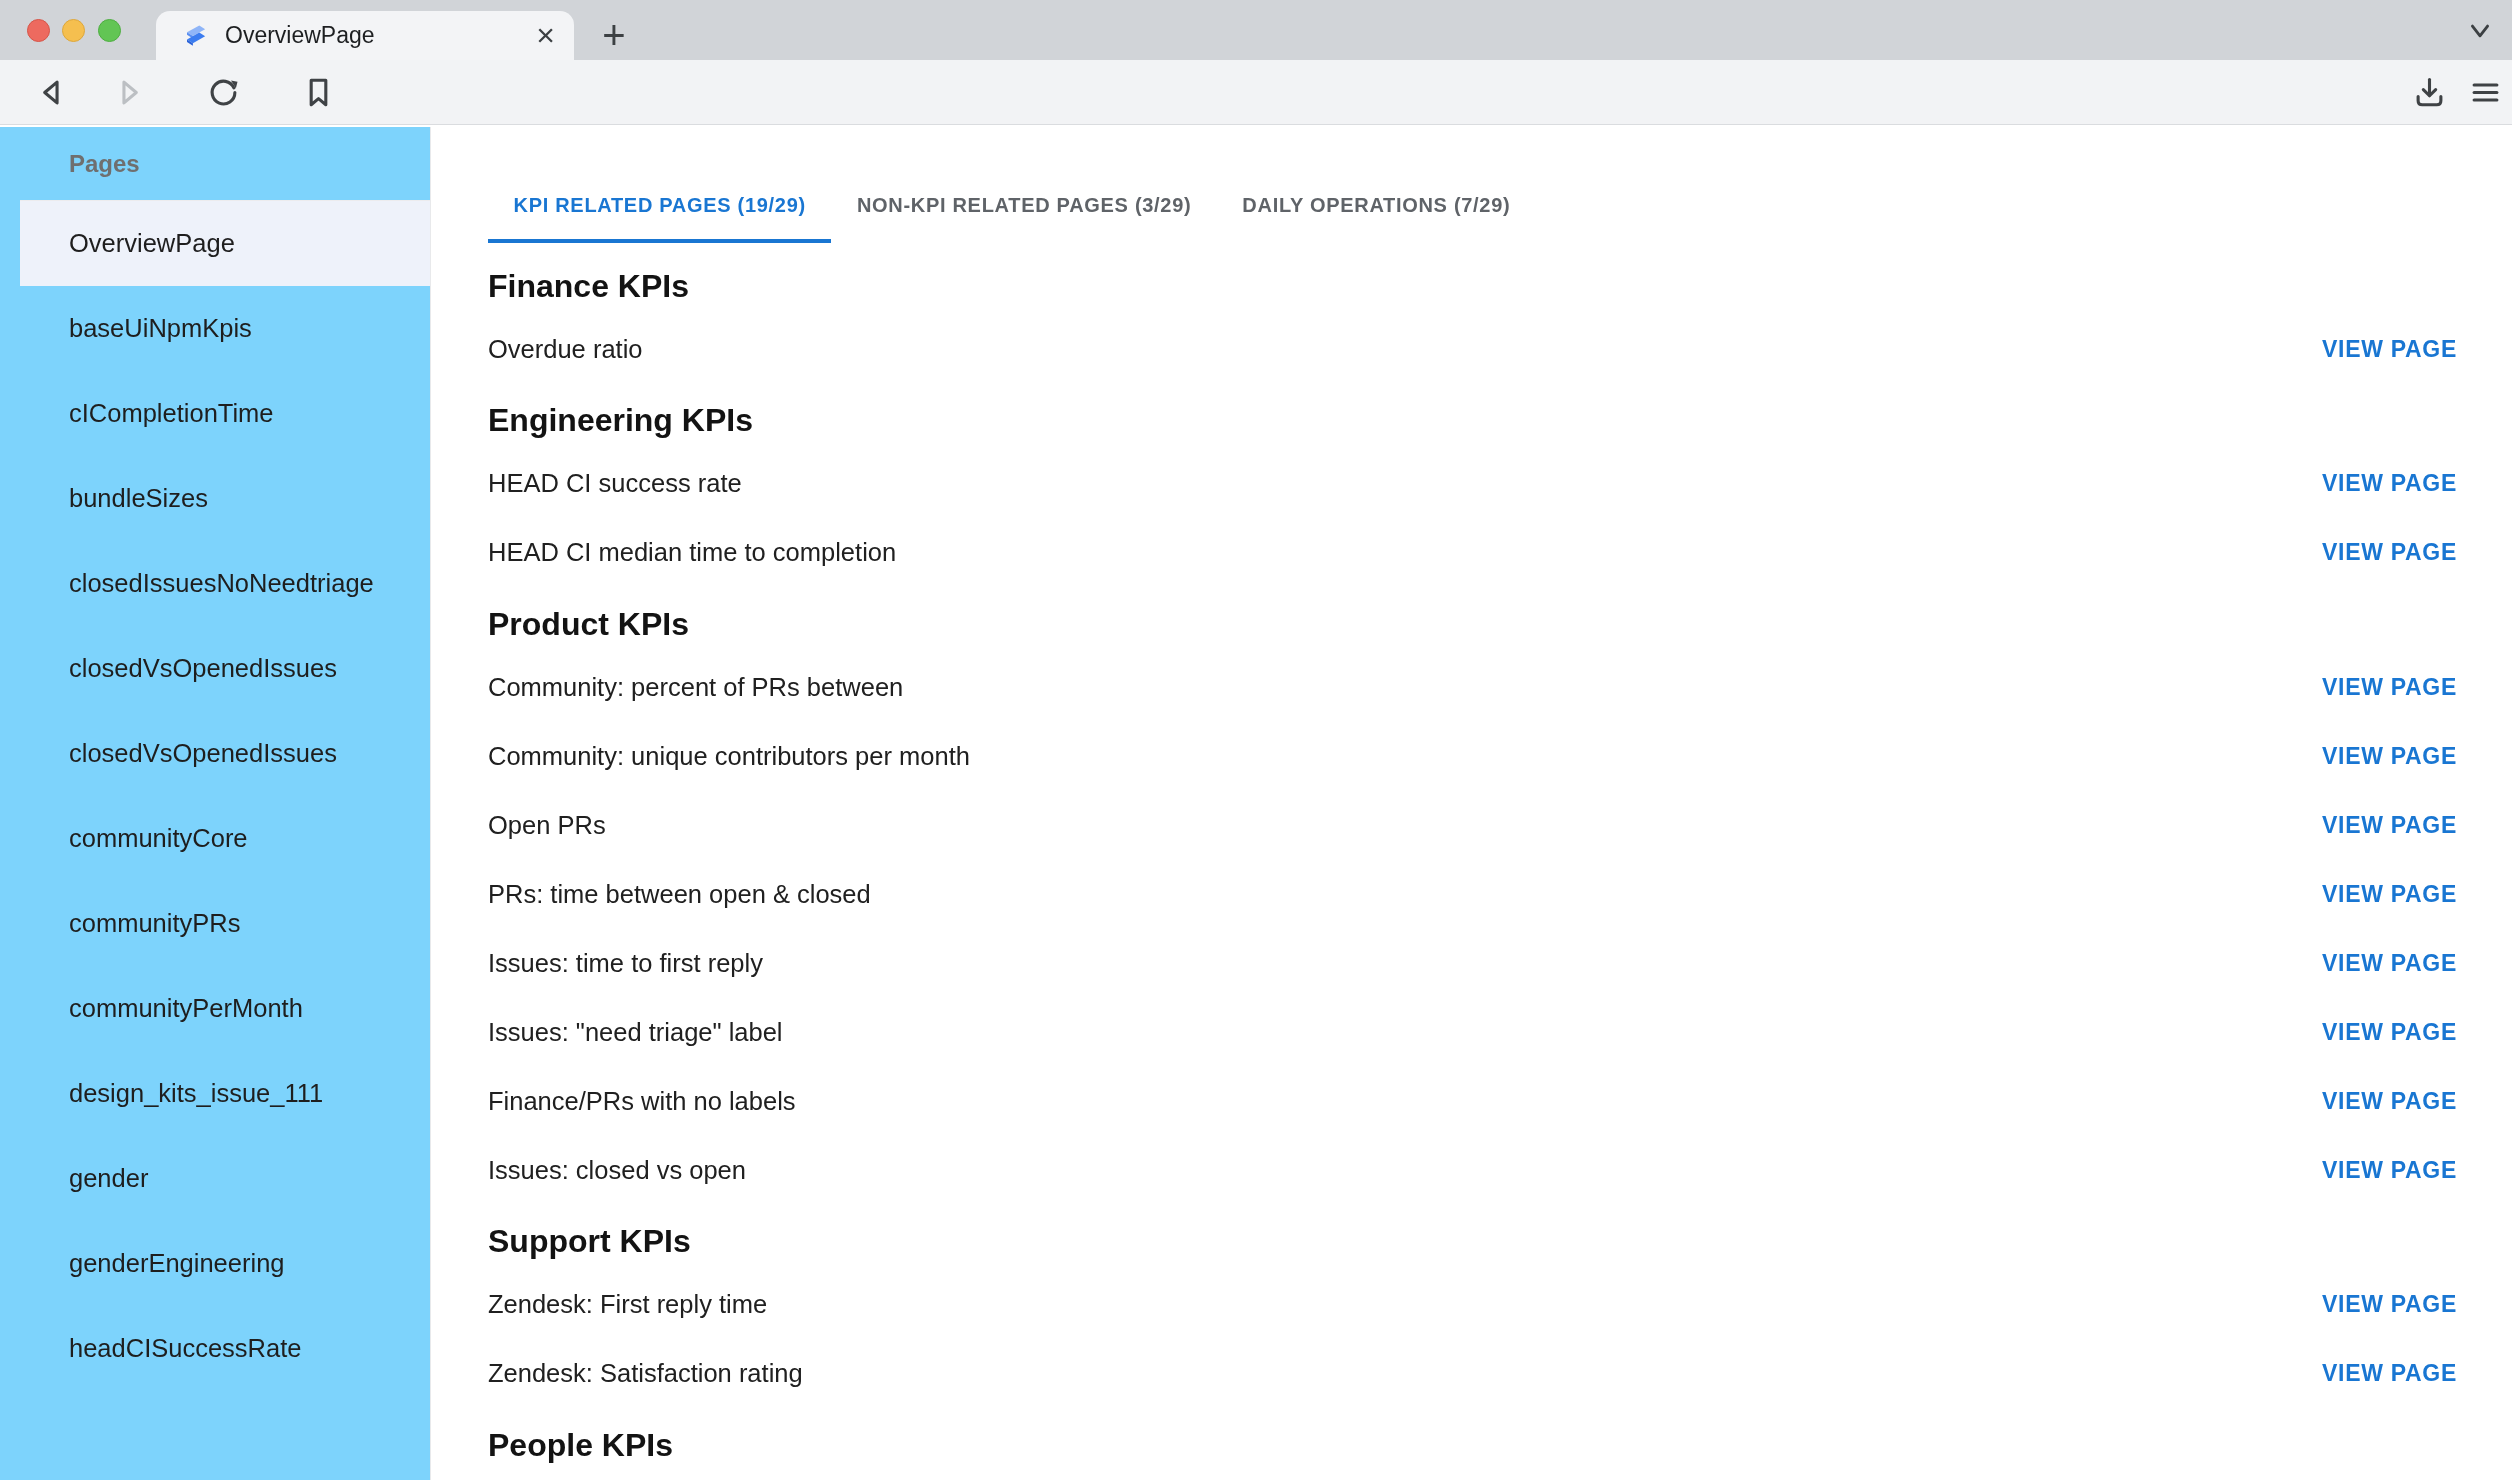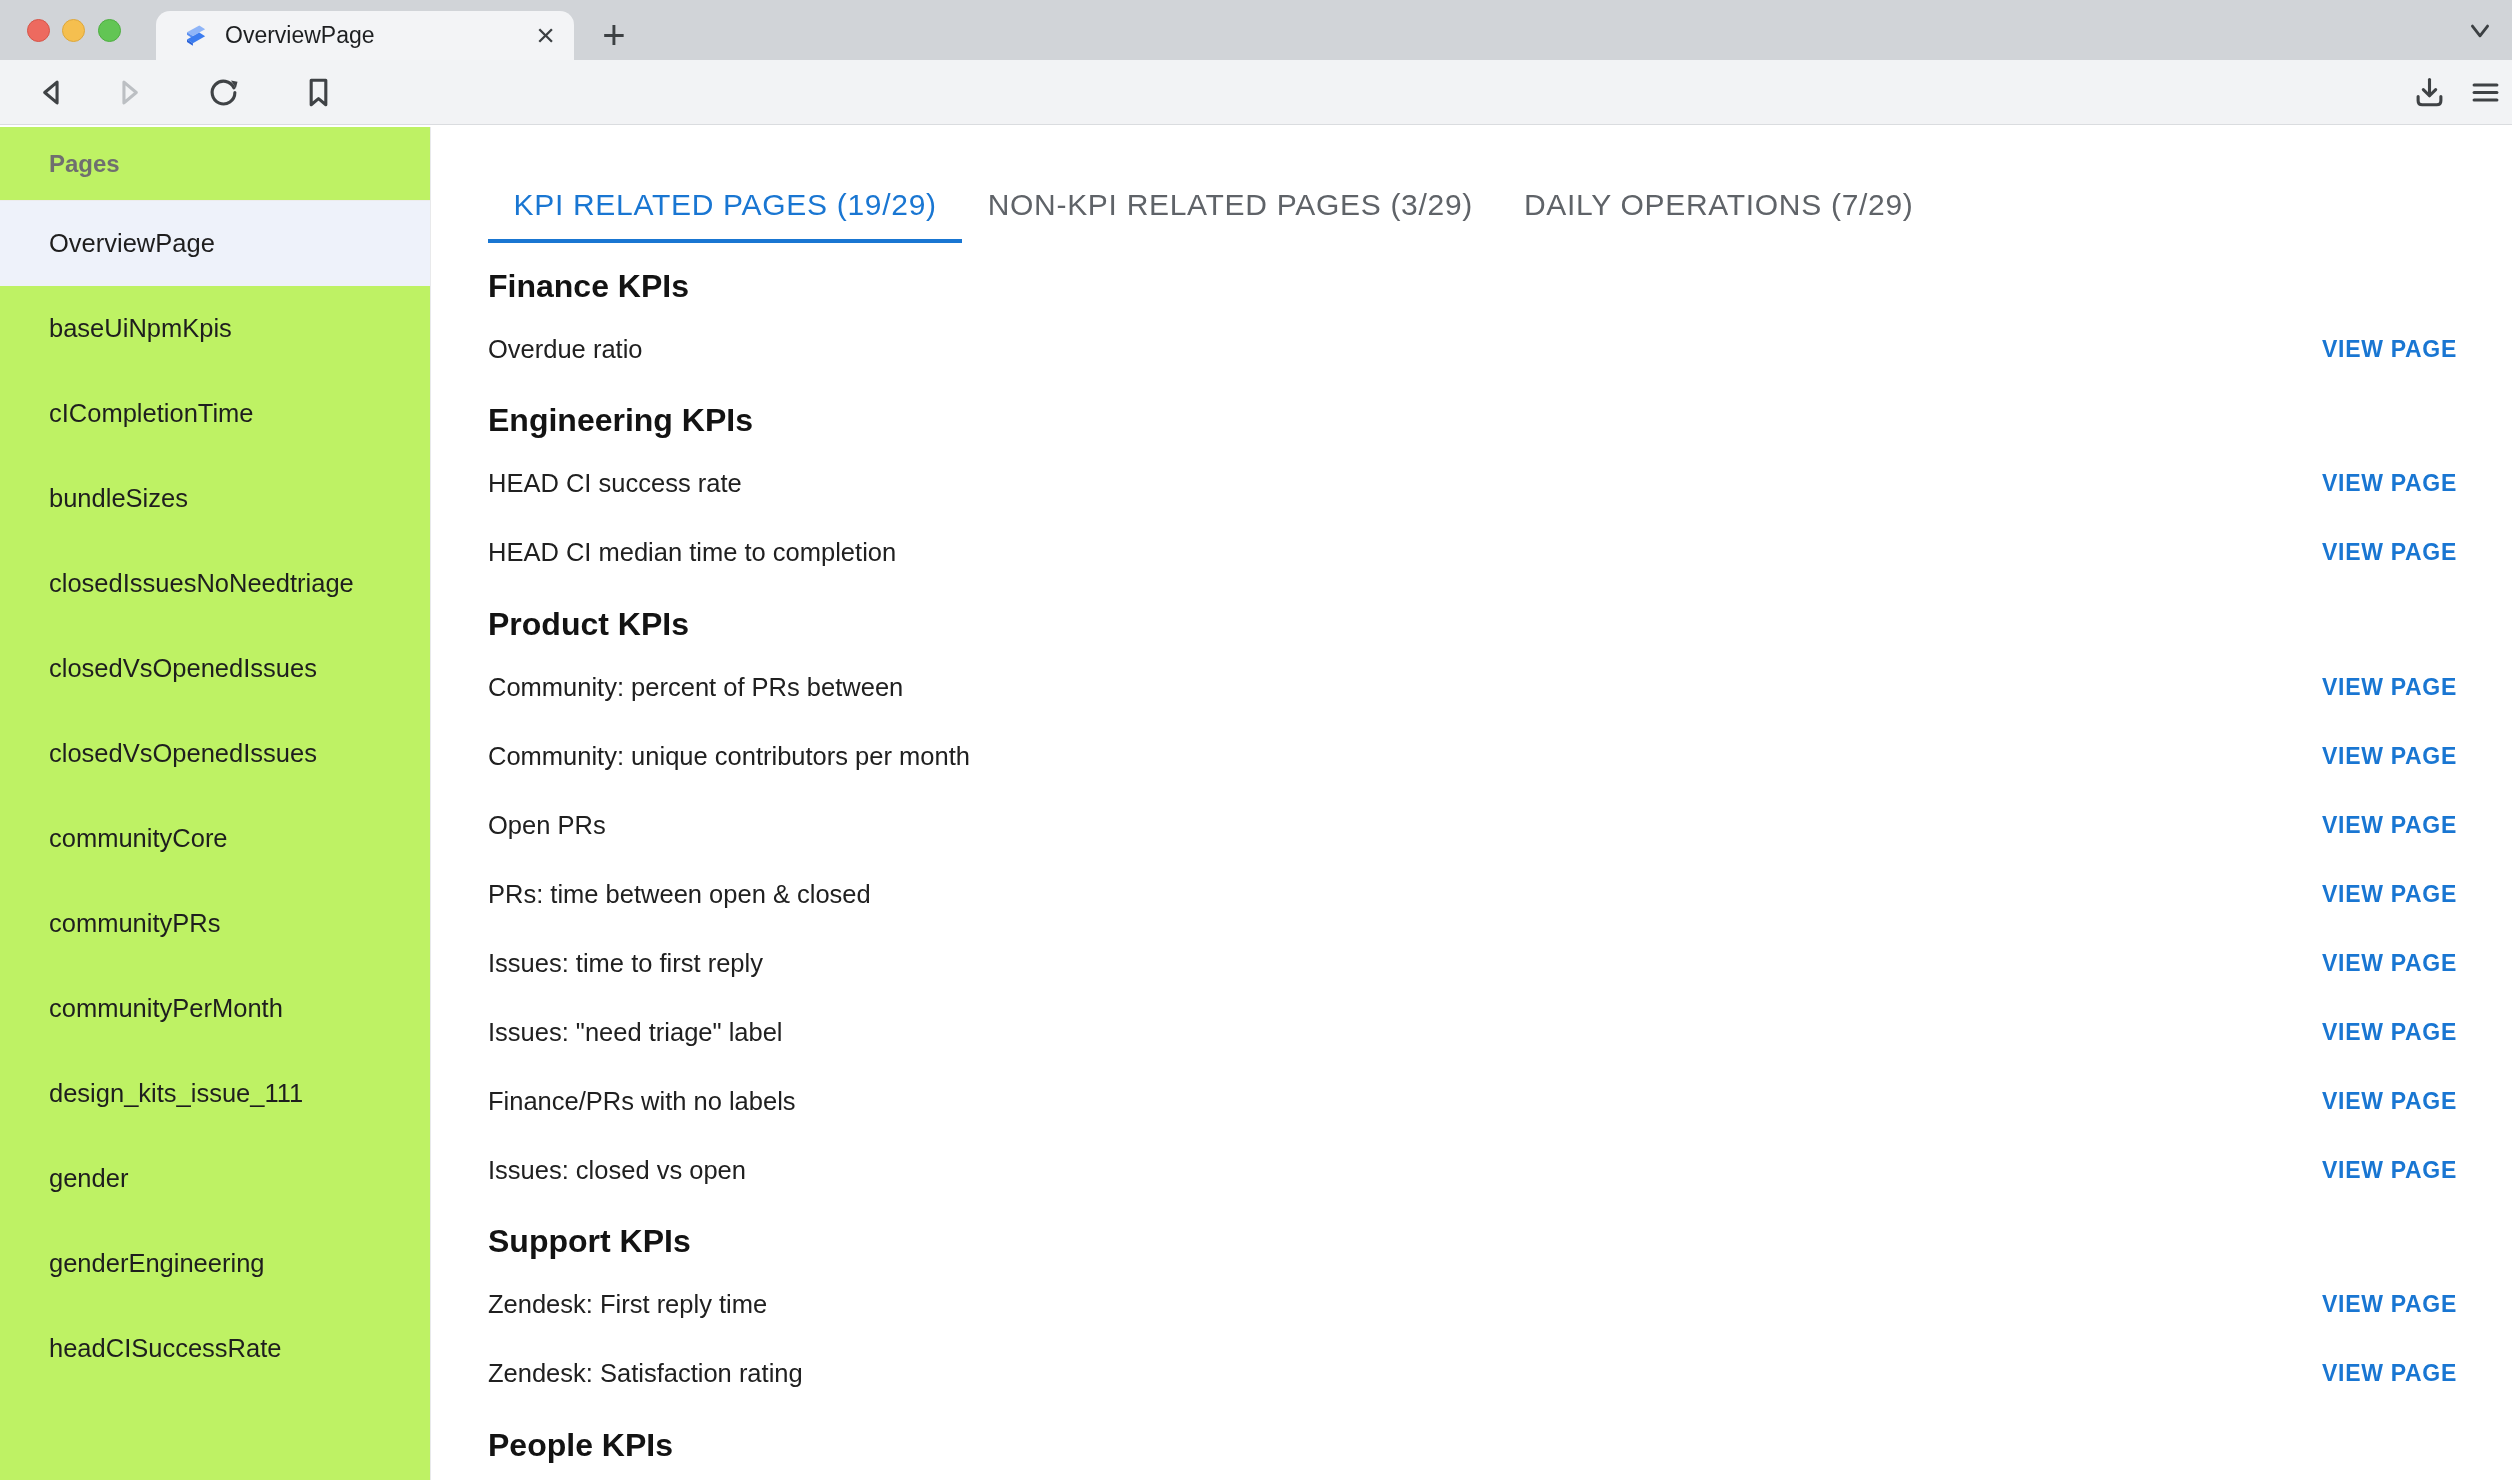--- a/index.html
+++ b/index.html
@@ -35,29 +35,29 @@
               display: flex; align-items: center; }
   .tune { margin-left: 23px; width: 35px; height: 35px; flex: none; }
   .urltext { margin-left: 16px; font-size: 24px; white-space: nowrap; flex: 1; }
   .urlhost { color: #2b2c2f; } .urlpath { color: #696b6f; }
   .field-actions { display: flex; align-items: center; margin-right: 16px; gap: 12.3px; }
   .field-actions .fa-btn { width: 42px; height: 42px; display: flex; align-items: center; justify-content: center; }
   .fa-sep { width: 1.8px; height: 32px; background: #d5d7da; }
 
   
   .content { position: absolute; left: 0; top: 127px; width: 100%; height: 1354px; background: #fff; }
-  .sidebar { position: absolute; left: 0; top: 0; width: 431px; height: 100%; border-right: 1.8px solid #e8e9eb; background: #bef264; }
+  .sidebar { position: absolute; left: 0; top: 0; width: 431px; height: 100%; border-right: 1.8px solid #e8e9eb; background: #7dd3fc; padding-left: 20px; }
   .sb-header { height: 74px; line-height: 74px; padding-left: 49px; font-size: 24px; font-weight: 700; color: #6f6f6f;
                border-bottom: 1.8px solid #ececee; }
   .sb-item { height: 85px; display: flex; align-items: center; padding-left: 49px; font-size: 25.5px; color: #1e1e1e; cursor: default; }
   .sb-item.selected { background: #eef2fa; }
 
   .main { position: absolute; left: 431px; top: 0; right: 0; height: 100%; padding: 0 55px 0 57px; }
   .mtabs { margin-top: 40px; display: flex; height: 76px; }
-  .mtab { position: relative; display: flex; align-items: center; padding: 0 25.5px; font-size: 30px; font-weight: 400;
+  .mtab { position: relative; display: flex; align-items: center; padding: 0 25.5px; font-size: 20px; font-weight: 700;
           letter-spacing: 0.7px; color: #5f6368; text-transform: uppercase; white-space: nowrap; }
   .mtab.active { color: #1976d2; }
   .mtab.active::after { content: ""; position: absolute; left: 0; right: 0; bottom: 0; height: 4.4px; background: #1976d2; }
   .sections { margin-top: 24px; }
   .section-title { font-size: 32px; line-height: 39px; font-weight: 700; color: #131313; margin: 17.6px 0 8.8px; }
   .krow { height: 69px; display: flex; align-items: center; justify-content: space-between; }
   .krow-label { font-size: 25.5px; color: #202020; }
   .viewpage { font-size: 23px; font-weight: 700; letter-spacing: 0.7px; color: #1976d2; text-decoration: none; white-space: nowrap; }
 </style>
 </head>

